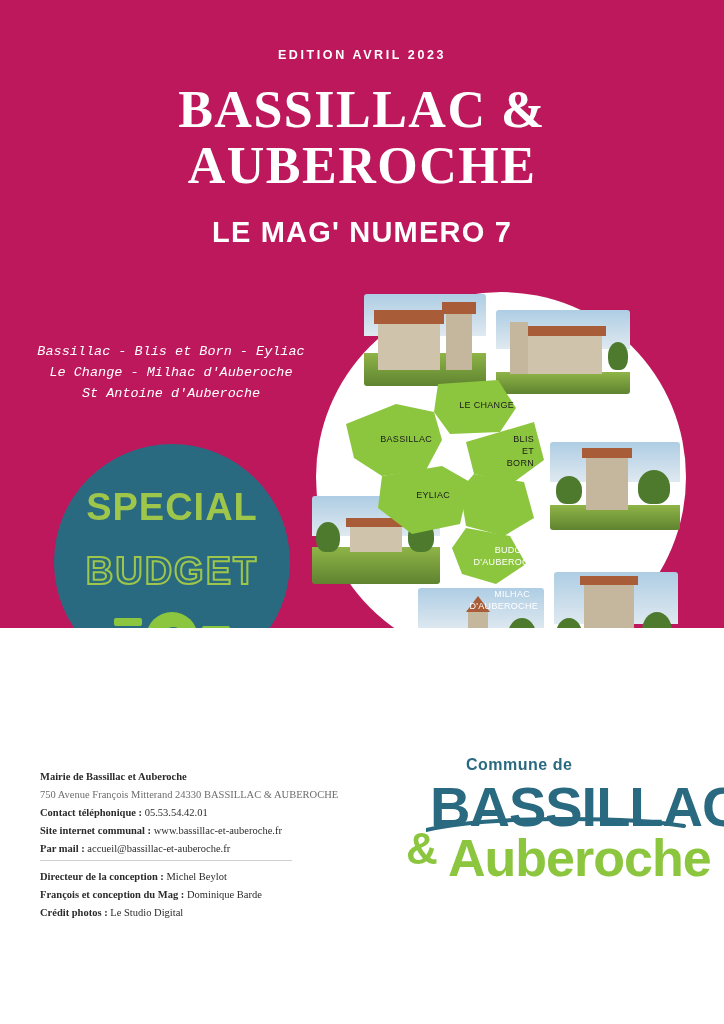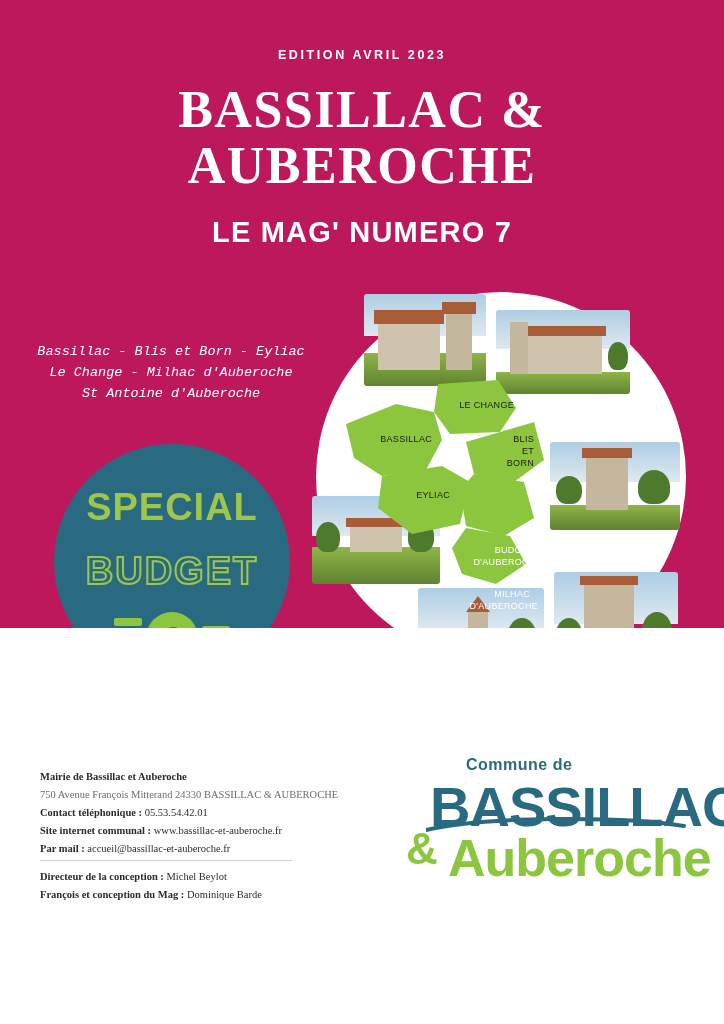--- a/index.html
+++ b/index.html
@@ -310,20 +310,24 @@
 
     <div class="credits">
       <div>
         <span class="b">Directeur de la conception :</span>
         <span>Michel Beylot</span>
       </div>
       <div>
         <span class="b">François et conception du Mag :</span>
         <span>Dominique Barde</span>
       </div>
+      <div>
+        <span class="b">Crédit photos :</span>
+        <span>Le Studio Digital</span>
+      </div>
     </div>
 
     <div class="logo">
       <svg class="swoosh" viewBox="0 0 260 18">
         <path d="M0,14 C60,0 200,0 258,10" stroke="#2a6a81" stroke-width="4" fill="none" stroke-linecap="round"></path>
       </svg>
       <div class="commune">Commune de</div>
       <div class="bassillac">BASSILLAC</div>
       <div class="amp">&amp;</div>
       <div class="auberoche">Auberoche</div>

